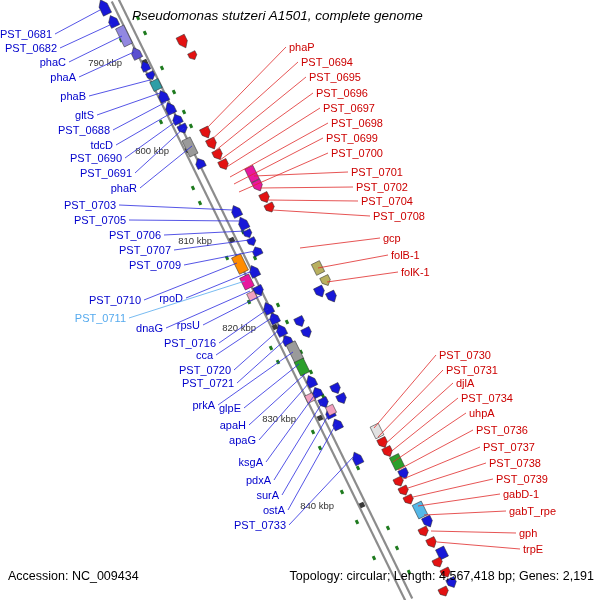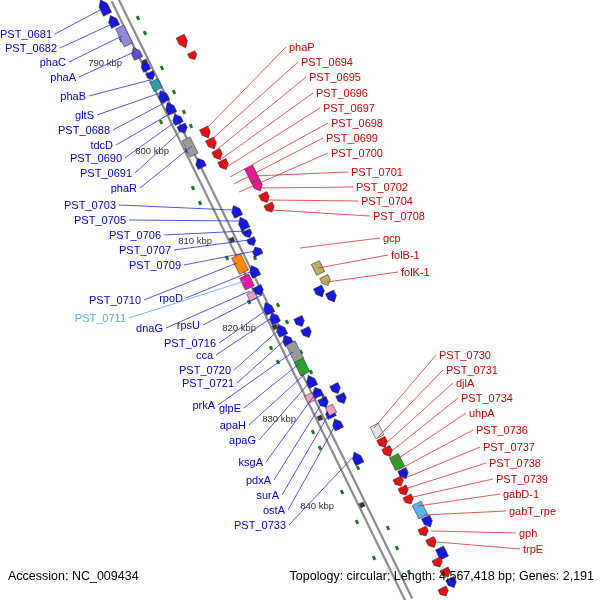--- a/index.html
+++ b/index.html
@@ -251,17 +251,18 @@
       <text x="496" y="483" text-anchor="start" fill="#cc0000" font-size="11">PST_0739</text>
       <line x1="500" y1="494" x2="418" y2="506" stroke="#e02a2a" stroke-width="0.8"></line>
       <text x="503" y="498" text-anchor="start" fill="#cc0000" font-size="11">gabD-1</text>
       <line x1="506" y1="511" x2="424" y2="515" stroke="#e02a2a" stroke-width="0.8"></line>
       <text x="509" y="515" text-anchor="start" fill="#cc0000" font-size="11">gabT_rpe</text>
       <line x1="516" y1="533" x2="431" y2="531" stroke="#e02a2a" stroke-width="0.8"></line>
       <text x="519" y="537" text-anchor="start" fill="#cc0000" font-size="11">gph</text>
       <line x1="520" y1="549" x2="437" y2="542" stroke="#e02a2a" stroke-width="0.8"></line>
       <text x="523" y="553" text-anchor="start" fill="#cc0000" font-size="11">trpE</text>
     </svg>
+  <div class="title">Pseudomonas stutzeri A1501, complete genome</div>
   <div class="footer">
     <span>Accession: NC_009434</span>
     <span>Topology: circular; Length: 4,567,418 bp; Genes: 2,191</span>
   </div>
 </div>
 
 </body></html>

